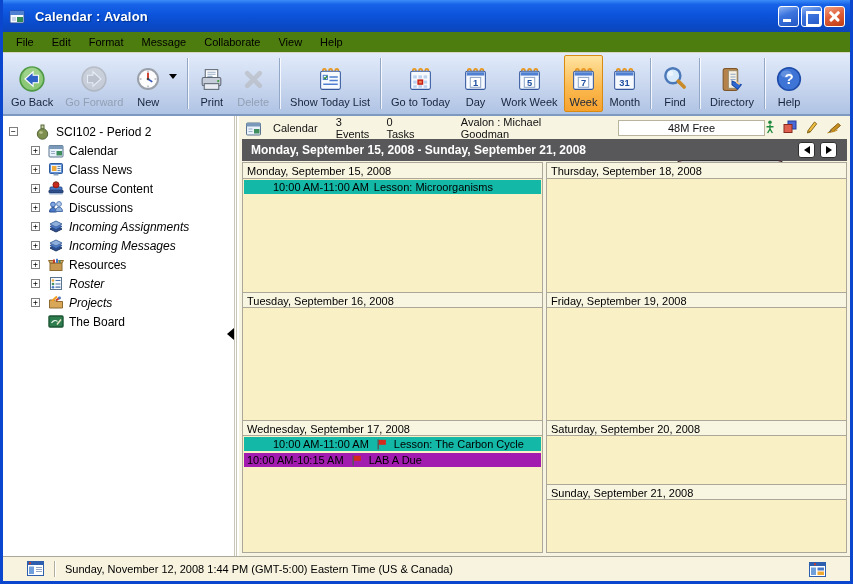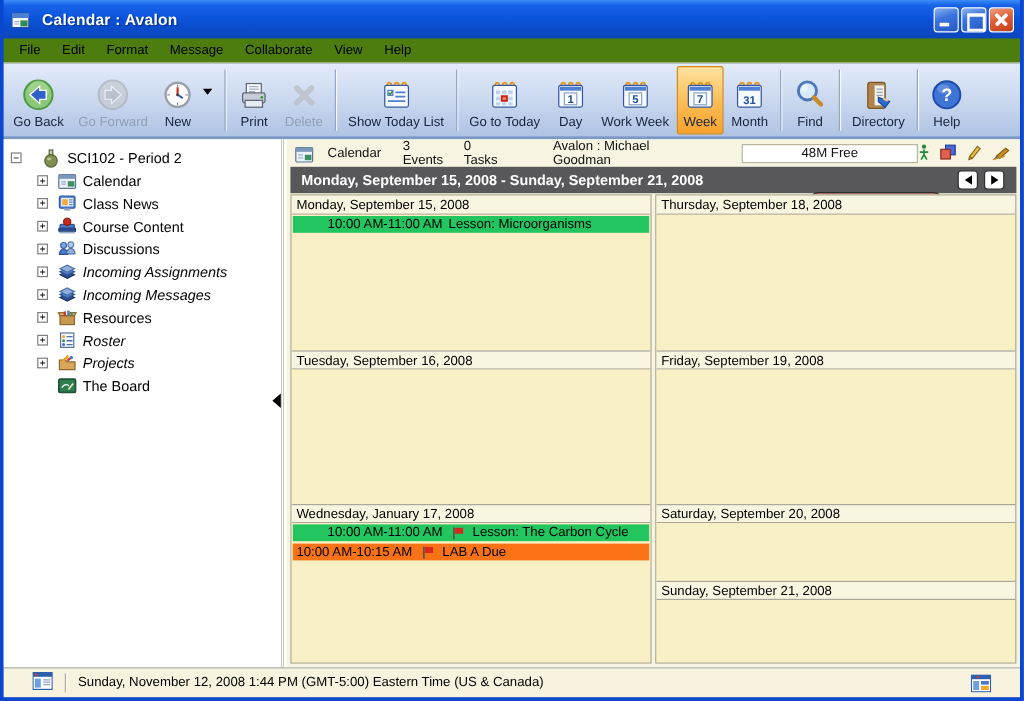--- a/index.html
+++ b/index.html
@@ -90,22 +90,22 @@
 
   .grid { flex:1; display:flex; gap:3px; padding:1px 3px 3px 3px; overflow:hidden; }
   .col { flex:1; border:1px solid #ABA89A; background:#FAF0C5; display:flex; flex-direction:column; overflow:hidden; }
   .day-header { background:#F8F5E1; flex:0 0 16px; padding:2px 3px 0 4px; color:#000;
     border-bottom:1px solid #ABA89A; }
   .day-cell + .day-header { border-top:1px solid #ABA89A; }
   .day-cell { background:#FAF0C5; padding-top:1px; overflow:hidden; }
   .c114 { flex:0 0 113px; } .c113 { flex:0 0 112px; } .c48 { flex:0 0 48px; } .cfill { flex:1; }
   .event { height:14px; margin:0 1px 2px 1px; display:flex; align-items:center; padding:0 3px; color:#000;
     white-space:nowrap; overflow:hidden; }
-  .event.orange { background:#22c55e;padding-left:29px; }
-  .event.blue { background:#f97316; }
+  .event.orange { background:#14b8a6;padding-left:29px; }
+  .event.blue { background:#a21caf; }
   .ev-time { margin-right:5px; }
   .ev-flag { display:flex; margin:0 7px 0 2px; }
 
   
   .statusbar { height:25px; flex:0 0 25px; background:#F7F3DF; border-top:1px solid #A9A79A;
     display:flex; align-items:center; padding:0 24px; gap:10px; color:#000; }
   .vdiv { width:1px; height:16px; background:#B0AD9C; box-shadow:1px 0 0 #fff; }
   .sb-right { margin-left:auto; display:flex; }
 </style>
 </head>
@@ -519,21 +519,21 @@
         <div class="col">
           <div class="day-header">Monday, September 15, 2008</div>
           <div class="day-cell c114">
             <div class="event orange">
               <span class="ev-time">10:00 AM-11:00 AM</span>
               <span class="ev-title">Lesson: Microorganisms</span>
             </div>
           </div>
           <div class="day-header">Tuesday, September 16, 2008</div>
           <div class="day-cell c113"></div>
-          <div class="day-header">Wednesday, January 17, 2008</div>
+          <div class="day-header">Wednesday, September 17, 2008</div>
           <div class="day-cell cfill">
             <div class="event orange">
               <span class="ev-time">10:00 AM-11:00 AM</span>
               <span class="ev-flag">
                 <svg width="11" height="11" viewBox="0 0 11 11">
                     <rect x="1.5" y="0.5" width="1.4" height="10" fill="#555"></rect>
                     <rect x="2.9" y="0.8" width="7" height="5" fill="#D42A1E"></rect>
                   </svg>
               </span>
               <span class="ev-title">Lesson: The Carbon Cycle</span>

